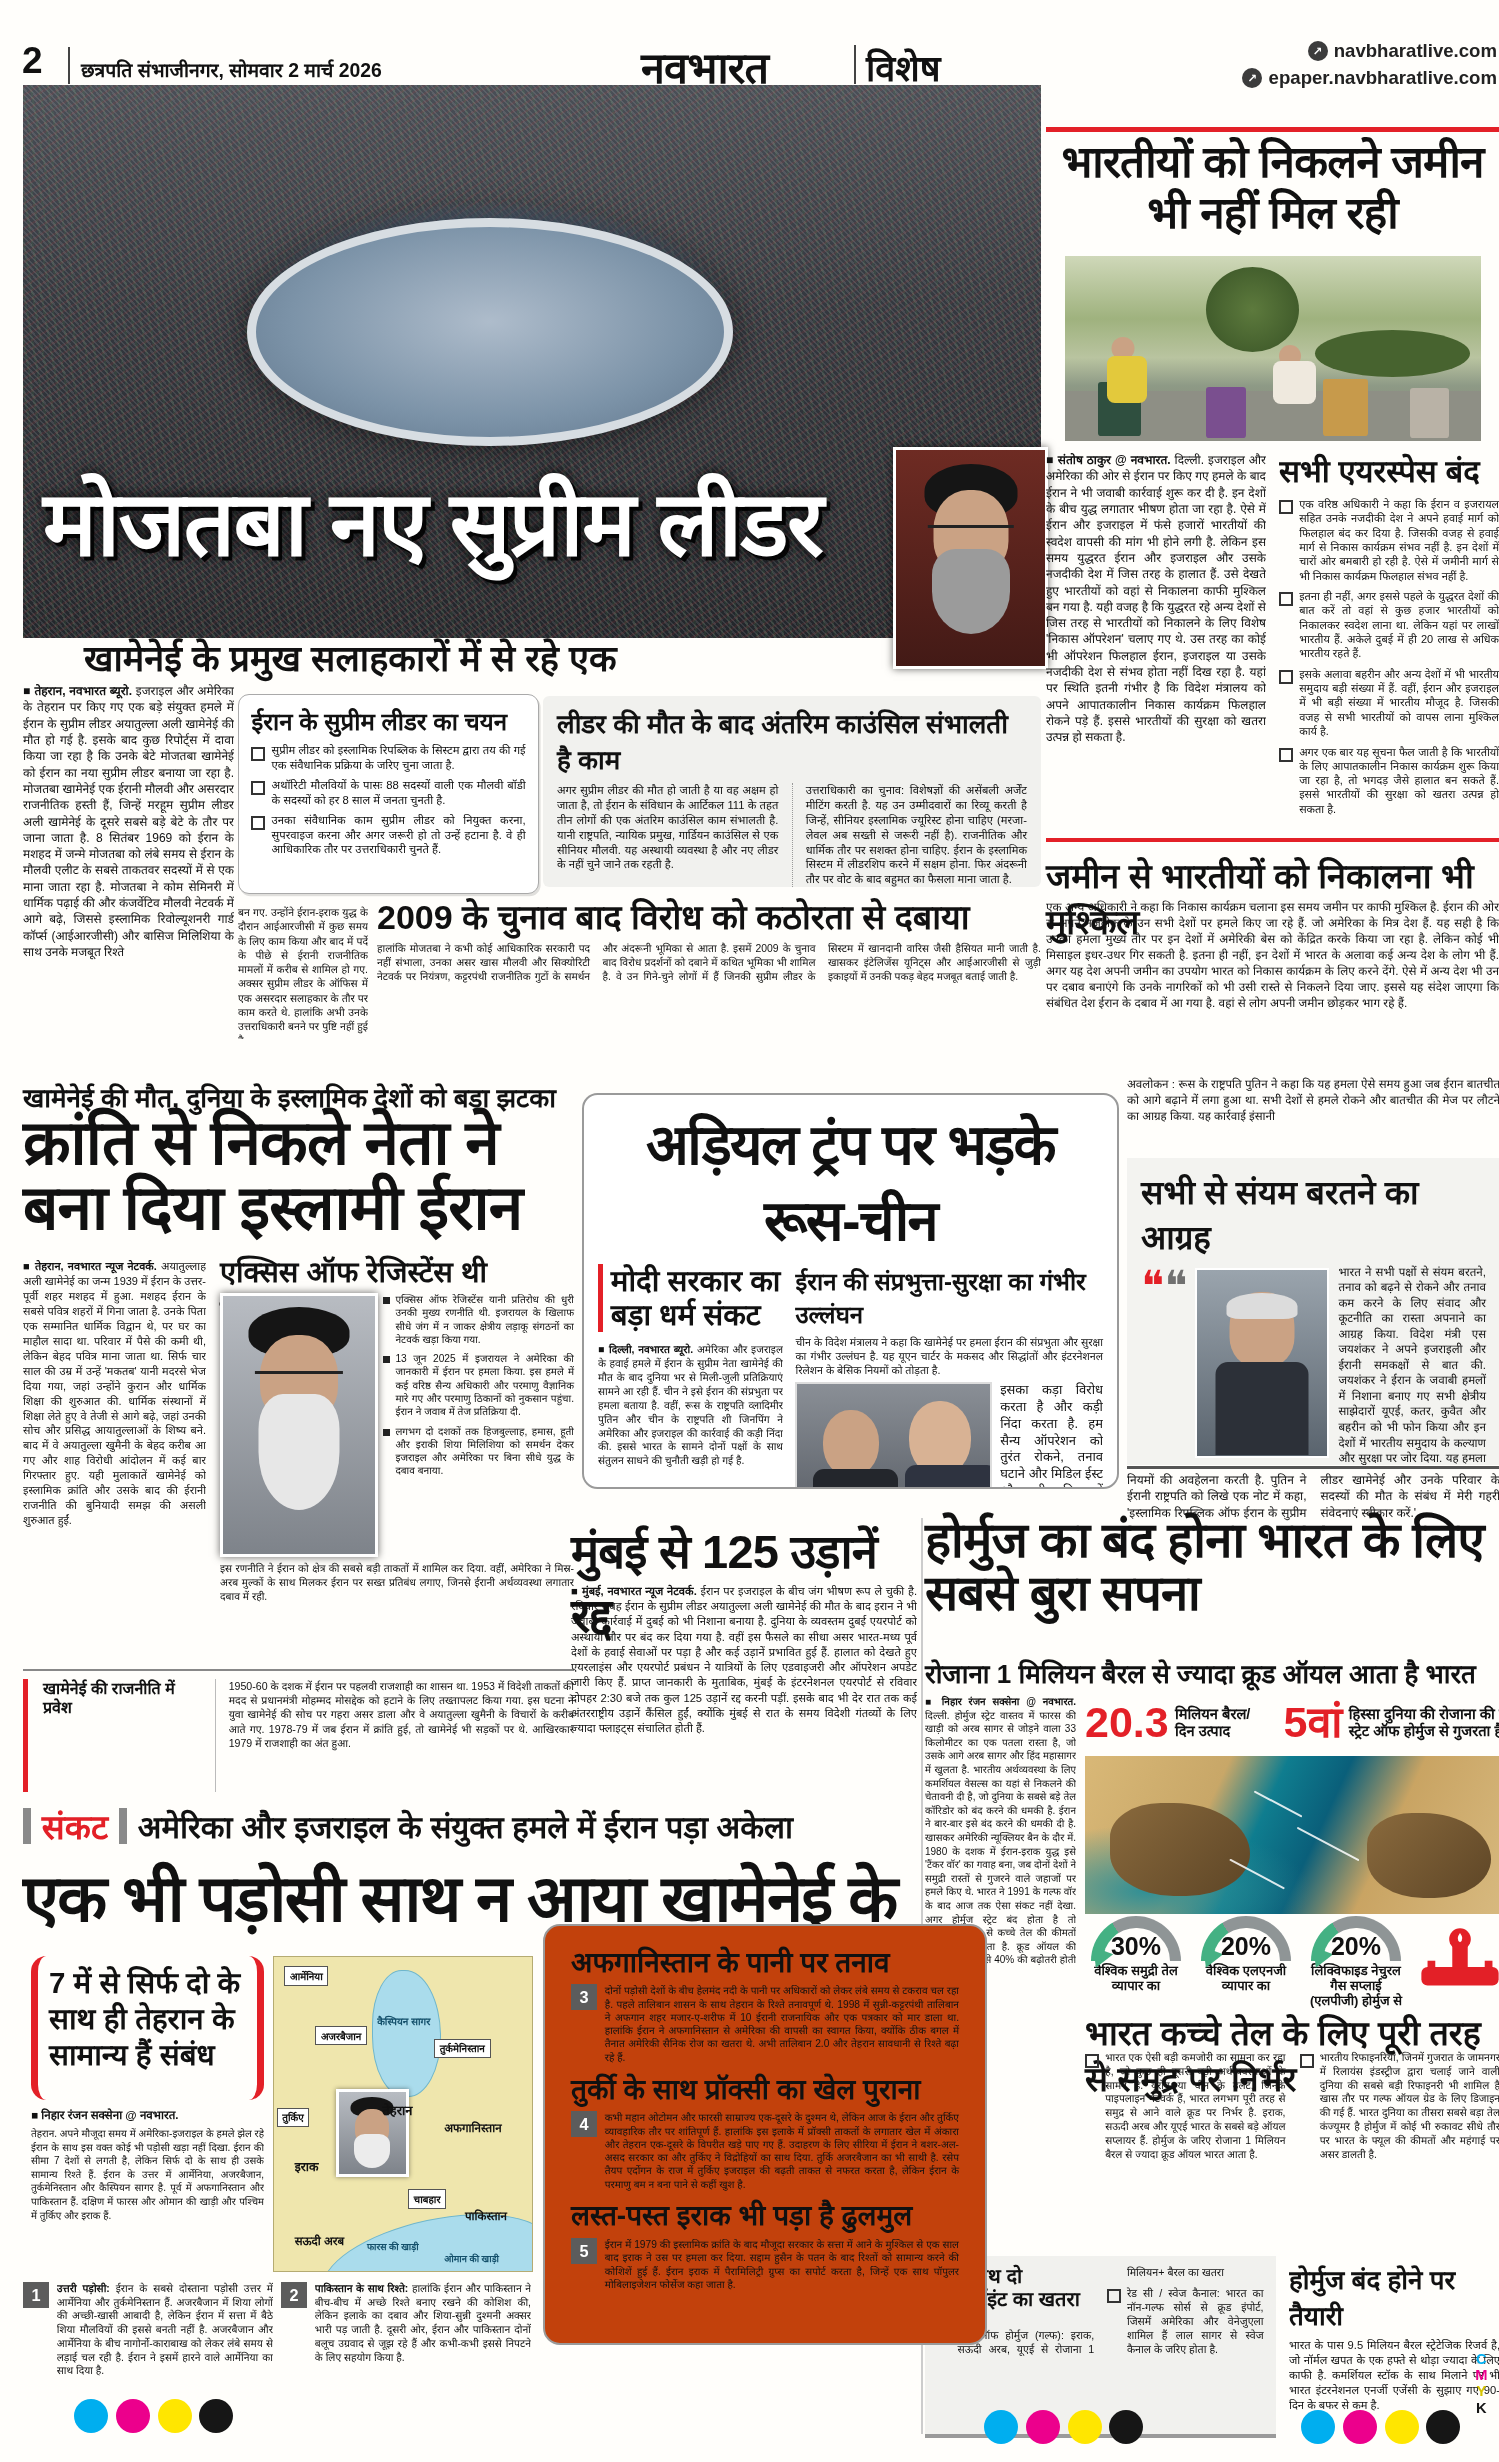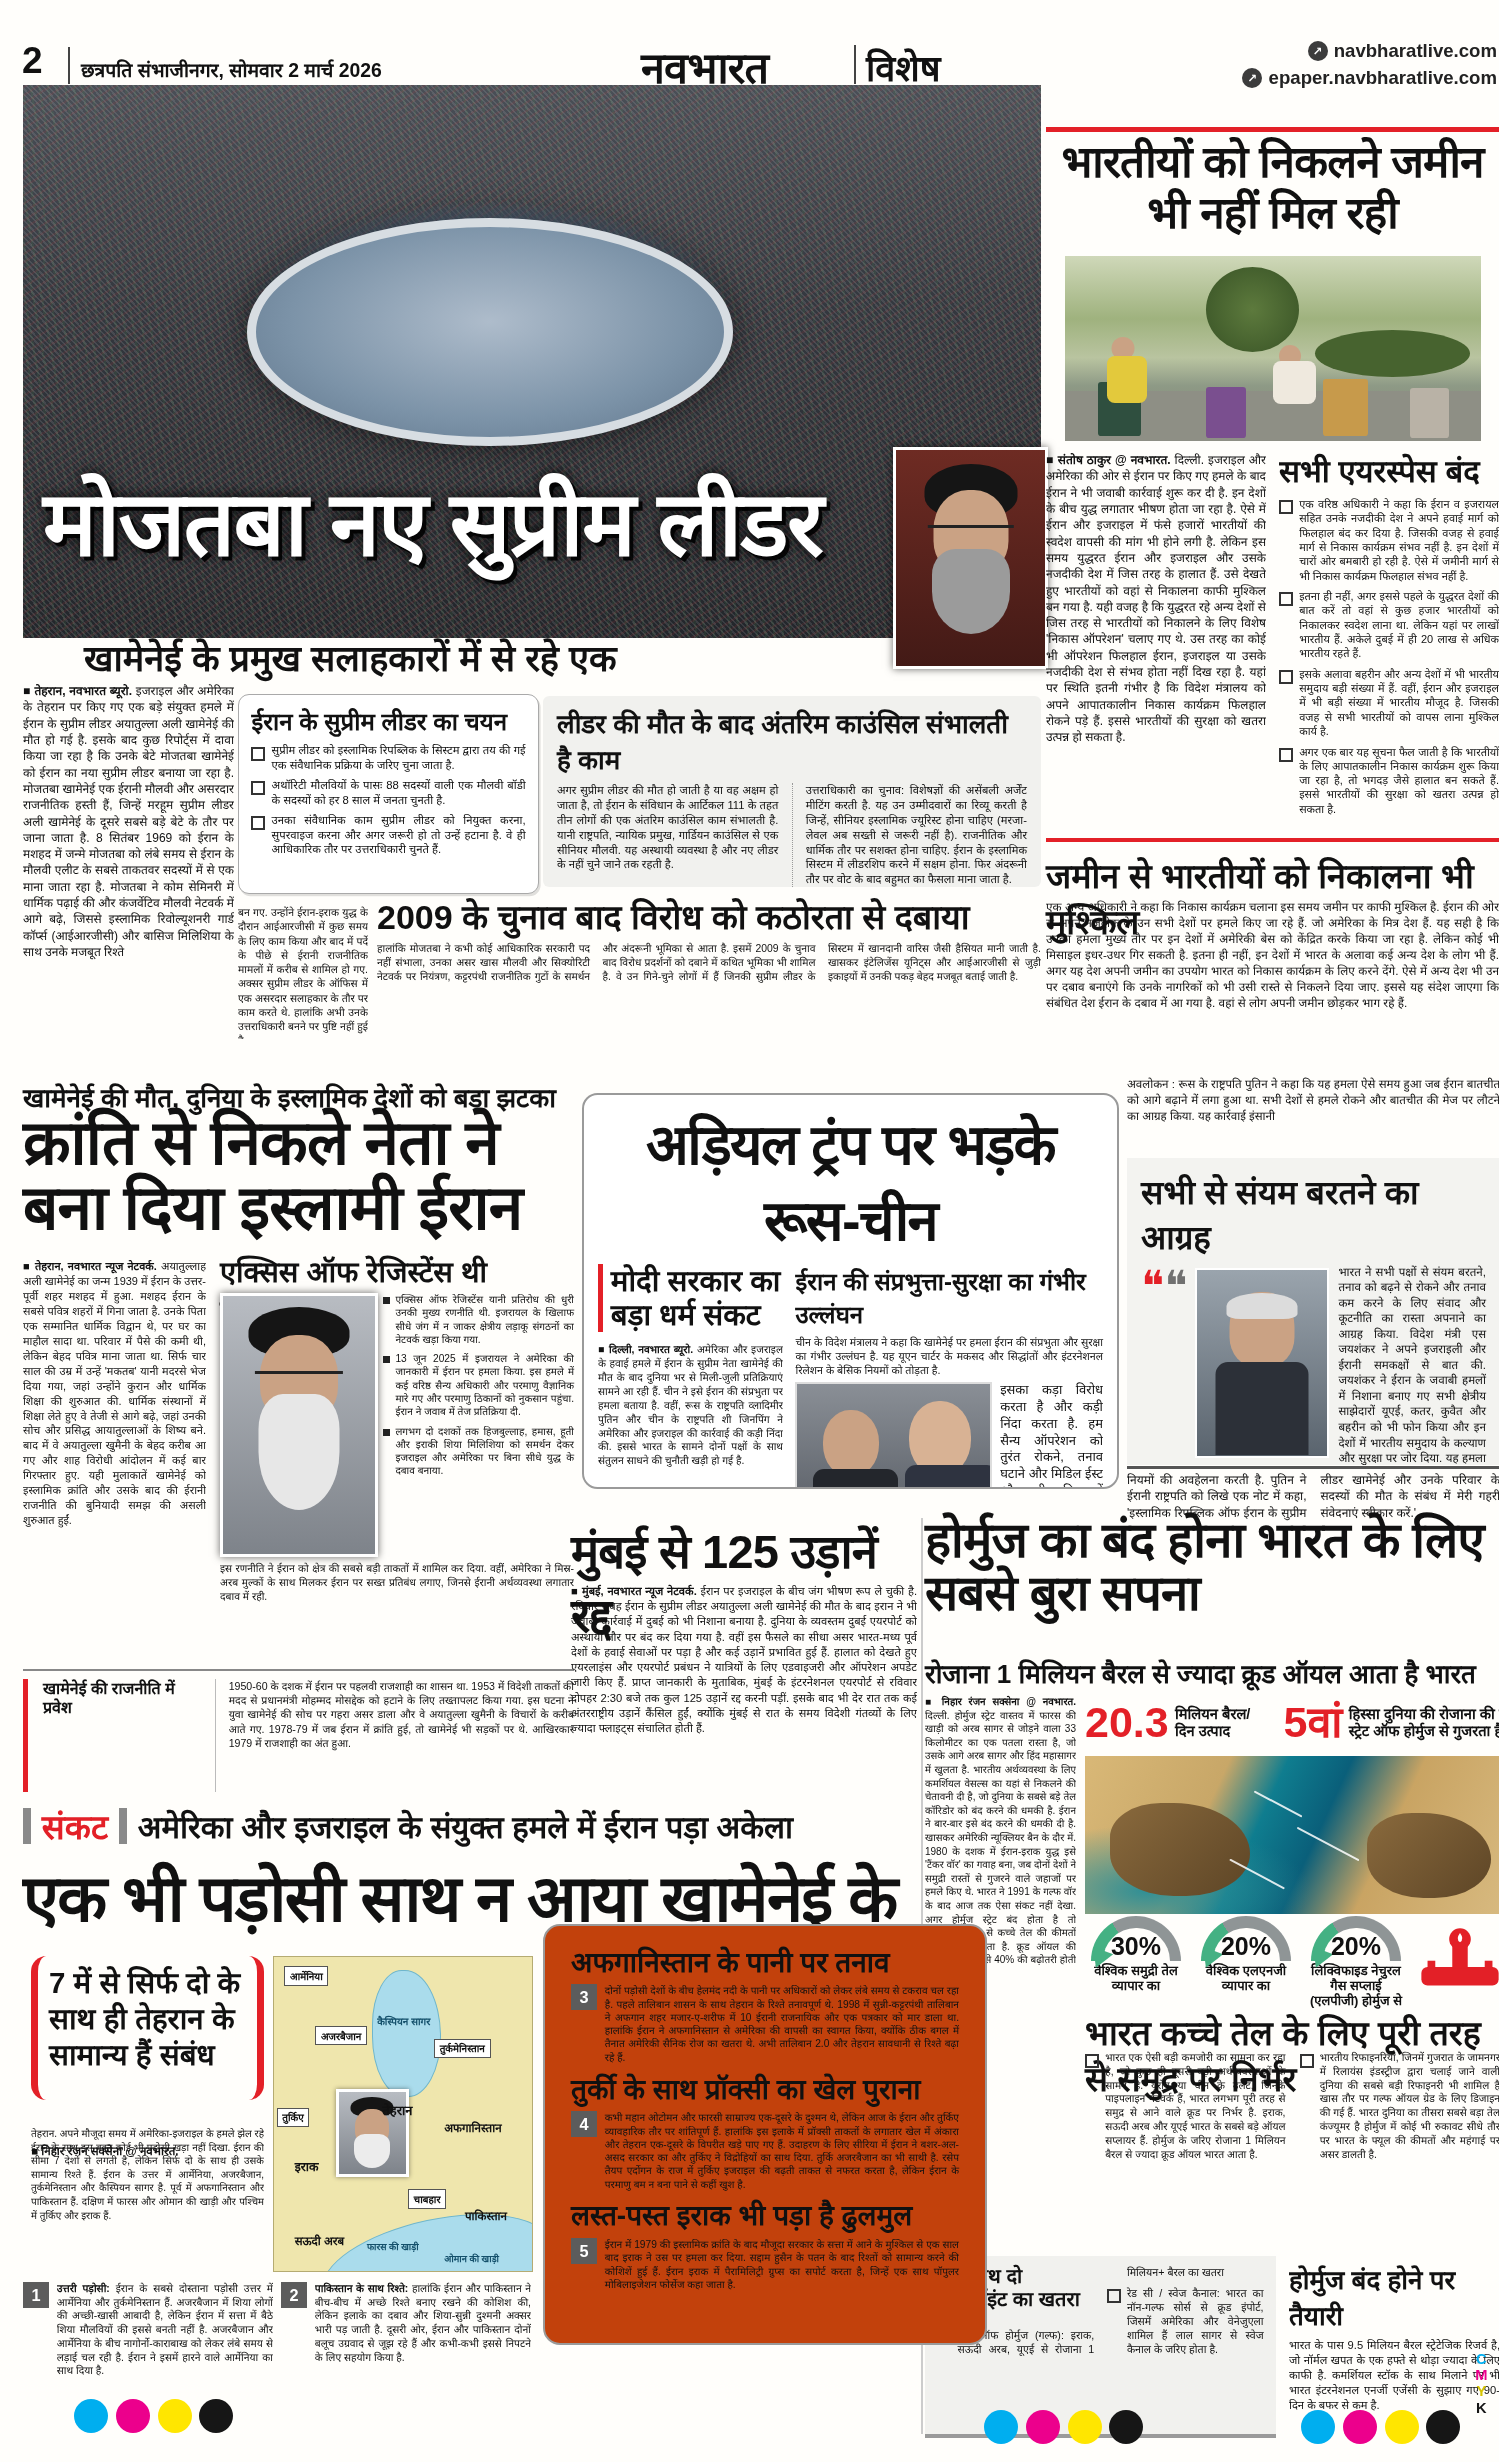--- a/index.html
+++ b/index.html
@@ -1,20 +1,20 @@
 <!DOCTYPE html>
 <html style="font-size:12.4px"><head>
 <meta charset="utf-8">
 <style>
   html,body{margin:0;padding:0;background:#e9e9e9;}
   .page{position:relative;width:1500px;height:2462px;background:#fffefb;color:#111;
         font-family:"Liberation Sans","DejaVu Sans",sans-serif;overflow:hidden;}
   .abs{position:absolute;}
   .jtext{text-align:justify;line-height:1.36;overflow:hidden;}
-  .byline{font-weight:bold;margin-top:36px;}
+  .byline{font-weight:bold;}
   
   .hdr-page{left:22px;top:40px;font-size:37px;font-weight:800;}
   .vbar{background:#444;width:2.3px;}
   .hdr-date{left:81px;top:56px;font-size:19.4px;font-weight:bold;}
   .hdr-mast{left:641px;top:37px;font-size:43px;font-weight:800;letter-spacing:-0.8px;}
   .hdr-ed{left:866px;top:43px;font-size:36px;font-weight:800;}
   .urlrow{display:flex;align-items:center;gap:6.2px;justify-content:flex-end;width:272px;font-size:18.6px;font-weight:bold;color:#222;}
   .globe{display:inline-block;width:20px;height:20px;border-radius:50%;background:#3c3c3c;color:#fff;
          font-size:11.6px;line-height:20px;text-align:center;}
   .redrule{background:#e32027;}

